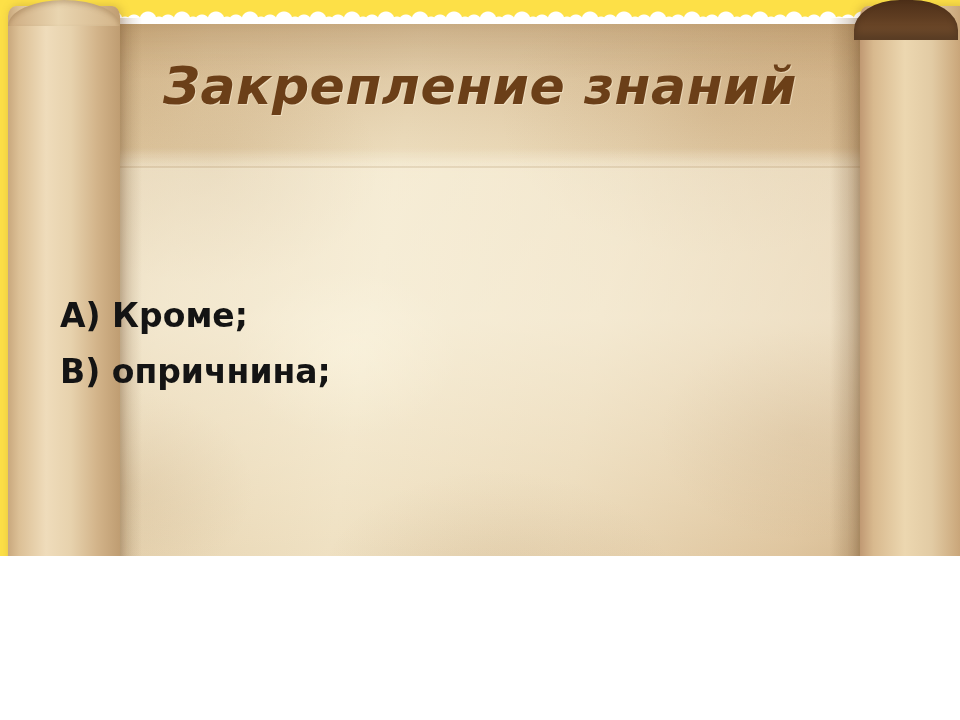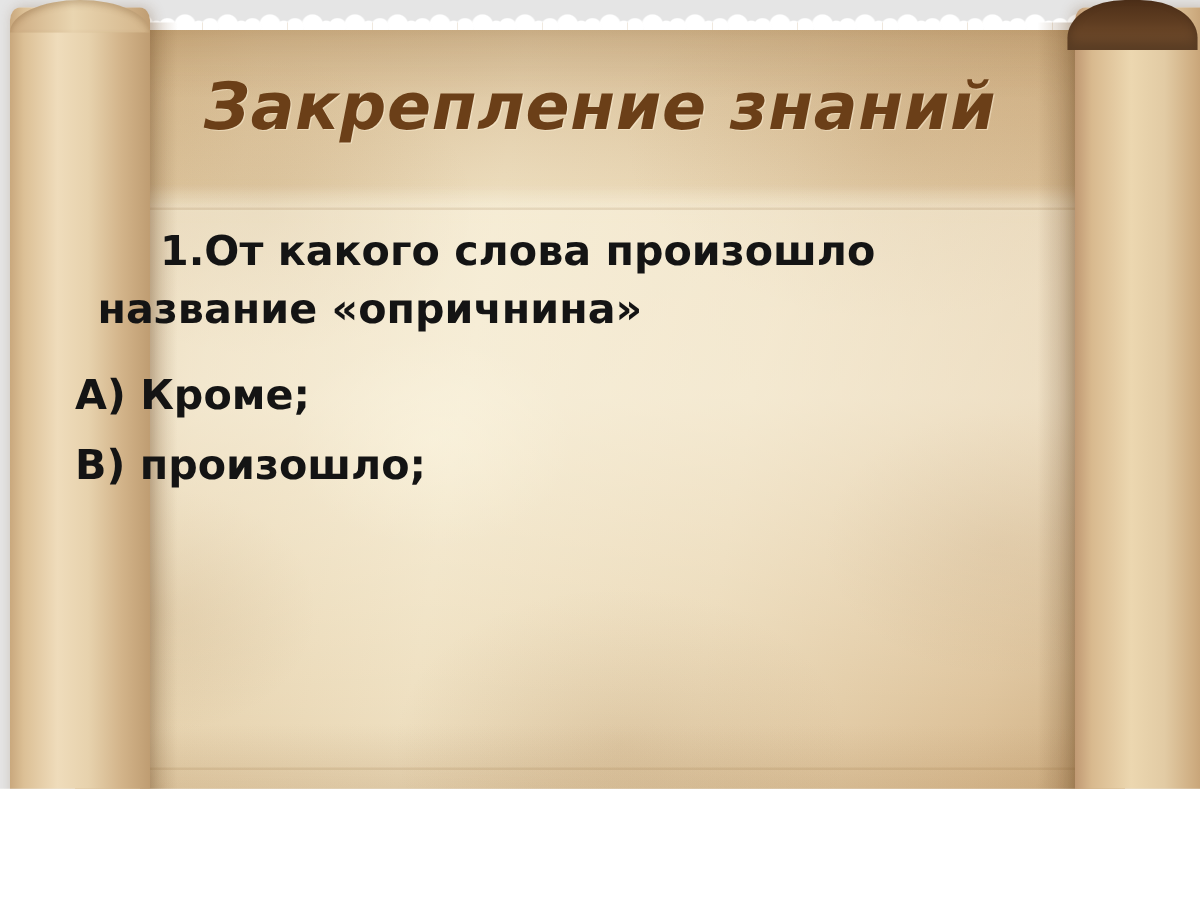--- a/index.html
+++ b/index.html
@@ -11,22 +11,22 @@
   body {
     width: 960px;
     height: 720px;
     overflow: hidden;
     font-family: "Liberation Sans", sans-serif;
   }
 
   #slide {
     position: relative;
     width: 960px;
-    height: 631px;
-    background: #e5e5e5;
+    height: 556px;
+    background: #fde047;
     overflow: hidden;
   }
 
   
   .sheet {
     position: absolute;
     left: 60px;
     top: 18px;
     width: 840px;
     height: 672px;
@@ -290,21 +290,20 @@
   <div class="roll roll-right">
     <div class="tube"></div>
     <div class="cap"></div>
     <div class="curl"></div>
   </div>
 
   <div class="content">
 
     <div class="slide-title">Закрепление знаний</div>
 
-    <div class="question">1.От какого слова произошло название «опричнина»</div>
 
     <div class="answers">
       <span class="answer">А) Кроме;</span>
-      <span class="answer">В) произошло;</span>
+      <span class="answer">В) опричнина;</span>
     </div>
 
   </div>
 </div>
 
 </body></html>

